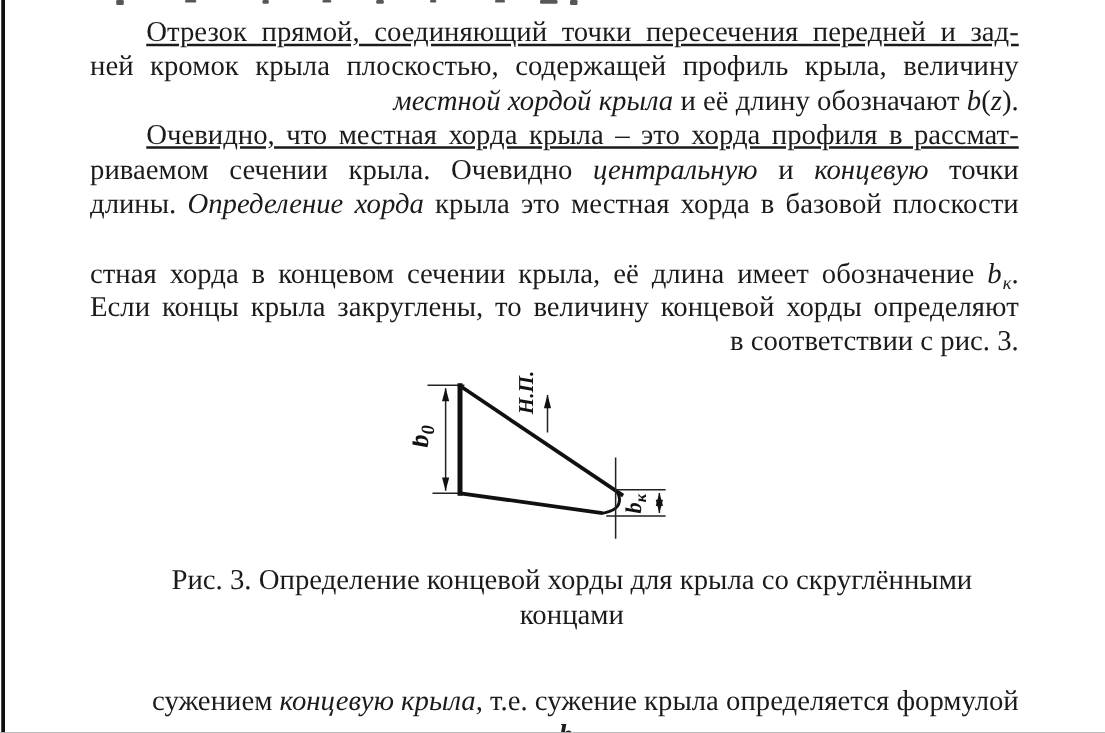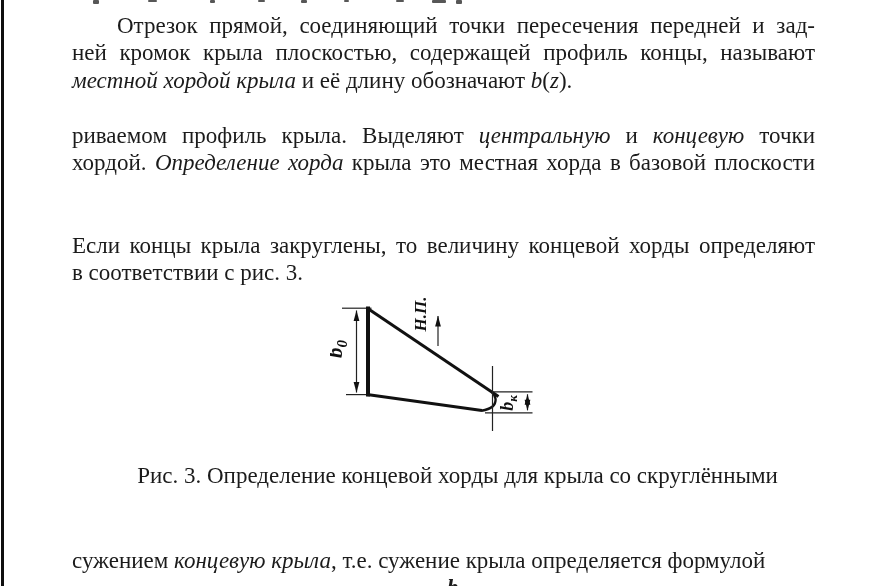--- a/index.html
+++ b/index.html
@@ -18,24 +18,24 @@
   .speck{
     position:absolute;top:0;height:3px;background:#3a3a3a;border-radius:1px;opacity:.85;
   }
   #text-layer{position:absolute;left:0;top:0;width:884px;height:586px;}
   .tline{
     position:absolute;left:72px;width:743px;
     font-size:23px;line-height:27px;color:#1b1b1b;
     white-space:normal;
   }
   .tline.just{text-align:justify;text-align-last:justify;}
-  .tline.left{text-align:left;}
+  .tline.left{text-align:right;}
   .tline.center{text-align:center;}
-  .tline.indent{text-indent:45px;}
-  .tline.caption{left:100px;width:715px;margin-top:12px;}
+  .tline.indent{text-indent:45px;text-decoration:underline;}
+  .tline.caption{left:100px;width:715px;}
   .it{font-style:italic;}
   .sb{
     font-size:0.65em;position:relative;top:5px;margin-left:1px;
   }
   #figure-svg{position:absolute;left:330px;top:290px;}
   .thick{stroke:#111;fill:none;}
   .thin{stroke:#222;stroke-width:1.2;fill:none;}
   .figtext{fill:#111;font-family:"Liberation Serif",serif;}
   
   #formula-frag{
@@ -59,27 +59,30 @@
     <span class="speck" style="left:258px;width:7px;height:2px"></span>
     <span class="speck" style="left:301px;width:6px;height:3px"></span>
     <span class="speck" style="left:344px;width:5px;height:2px"></span>
     <span class="speck" style="left:396px;width:8px;height:2px"></span>
     <span class="speck" style="left:432px;width:14px;height:3px"></span>
     <span class="speck" style="left:456px;width:6px;height:4px"></span>
   </div>
 
   <div id="text-layer">
       <div class="tline just indent" style="top: 12px;"><span>Отрезок прямой, соединяющий точки пересечения передней и зад-</span></div>
-      <div class="tline just" style="top: 39px;"><span>ней кромок крыла плоскостью, содержащей профиль концы, называют</span></div>
+      <div class="tline just" style="top: 39px;"><span>ней кромок крыла плоскостью, содержащей профиль крыла, величину</span></div>
       <div class="tline left" style="top: 67px;"><span class="it">местной хордой крыла</span><span> и её длину обозначают </span><span class="it">b</span><span>(</span><span class="it">z</span><span>).</span></div>
-      <div class="tline just" style="top: 122px;"><span>риваемом профиль крыла. Выделяют </span><span class="it">центральную</span><span> и </span><span class="it">концевую</span><span> точки</span></div>
-      <div class="tline just" style="top: 149px;"><span>хордой. </span><span class="it">Определение хорда</span><span> крыла это местная хорда в базовой плоскости</span></div>
+      <div class="tline just indent" style="top: 94px;"><span>Очевидно, что местная хорда крыла – это хорда профиля в рассмат-</span></div>
+      <div class="tline just" style="top: 122px;"><span>риваемом сечении крыла. Очевидно </span><span class="it">центральную</span><span> и </span><span class="it">концевую</span><span> точки</span></div>
+      <div class="tline just" style="top: 149px;"><span>длины. </span><span class="it">Определение хорда</span><span> крыла это местная хорда в базовой плоскости</span></div>
+      <div class="tline just" style="top: 205px;"><span>стная хорда в концевом сечении крыла, её длина имеет обозначение </span><span class="it">b</span><span class="it sb">к</span><span>.</span></div>
       <div class="tline just" style="top: 232px;"><span>Если концы крыла закруглены, то величину концевой хорды определяют</span></div>
       <div class="tline left" style="top: 259px;"><span>в соответствии с рис. 3.</span></div>
       <div class="tline center caption" style="top: 450px;"><span>Рис. 3. Определение концевой хорды для крыла со скруглёнными</span></div>
+      <div class="tline center caption" style="top: 478px;"><span>концами</span></div>
       <div class="tline left" style="top: 547px;"><span>сужением </span><span class="it">концевую крыла</span><span>, т.е. сужение крыла определяется формулой</span></div>
     </div>
 
   <svg id="figure-svg" width="215" height="150" viewBox="330 290 215 150">
     <defs>
       <marker id="ah" viewBox="0 0 10 6" refX="9.3" refY="3" markerWidth="12" markerHeight="6" orient="auto-start-reverse">
         <path d="M0.5,0.6 L9.6,3 L0.5,5.4 z" fill="#111"></path>
       </marker>
     </defs>
 

